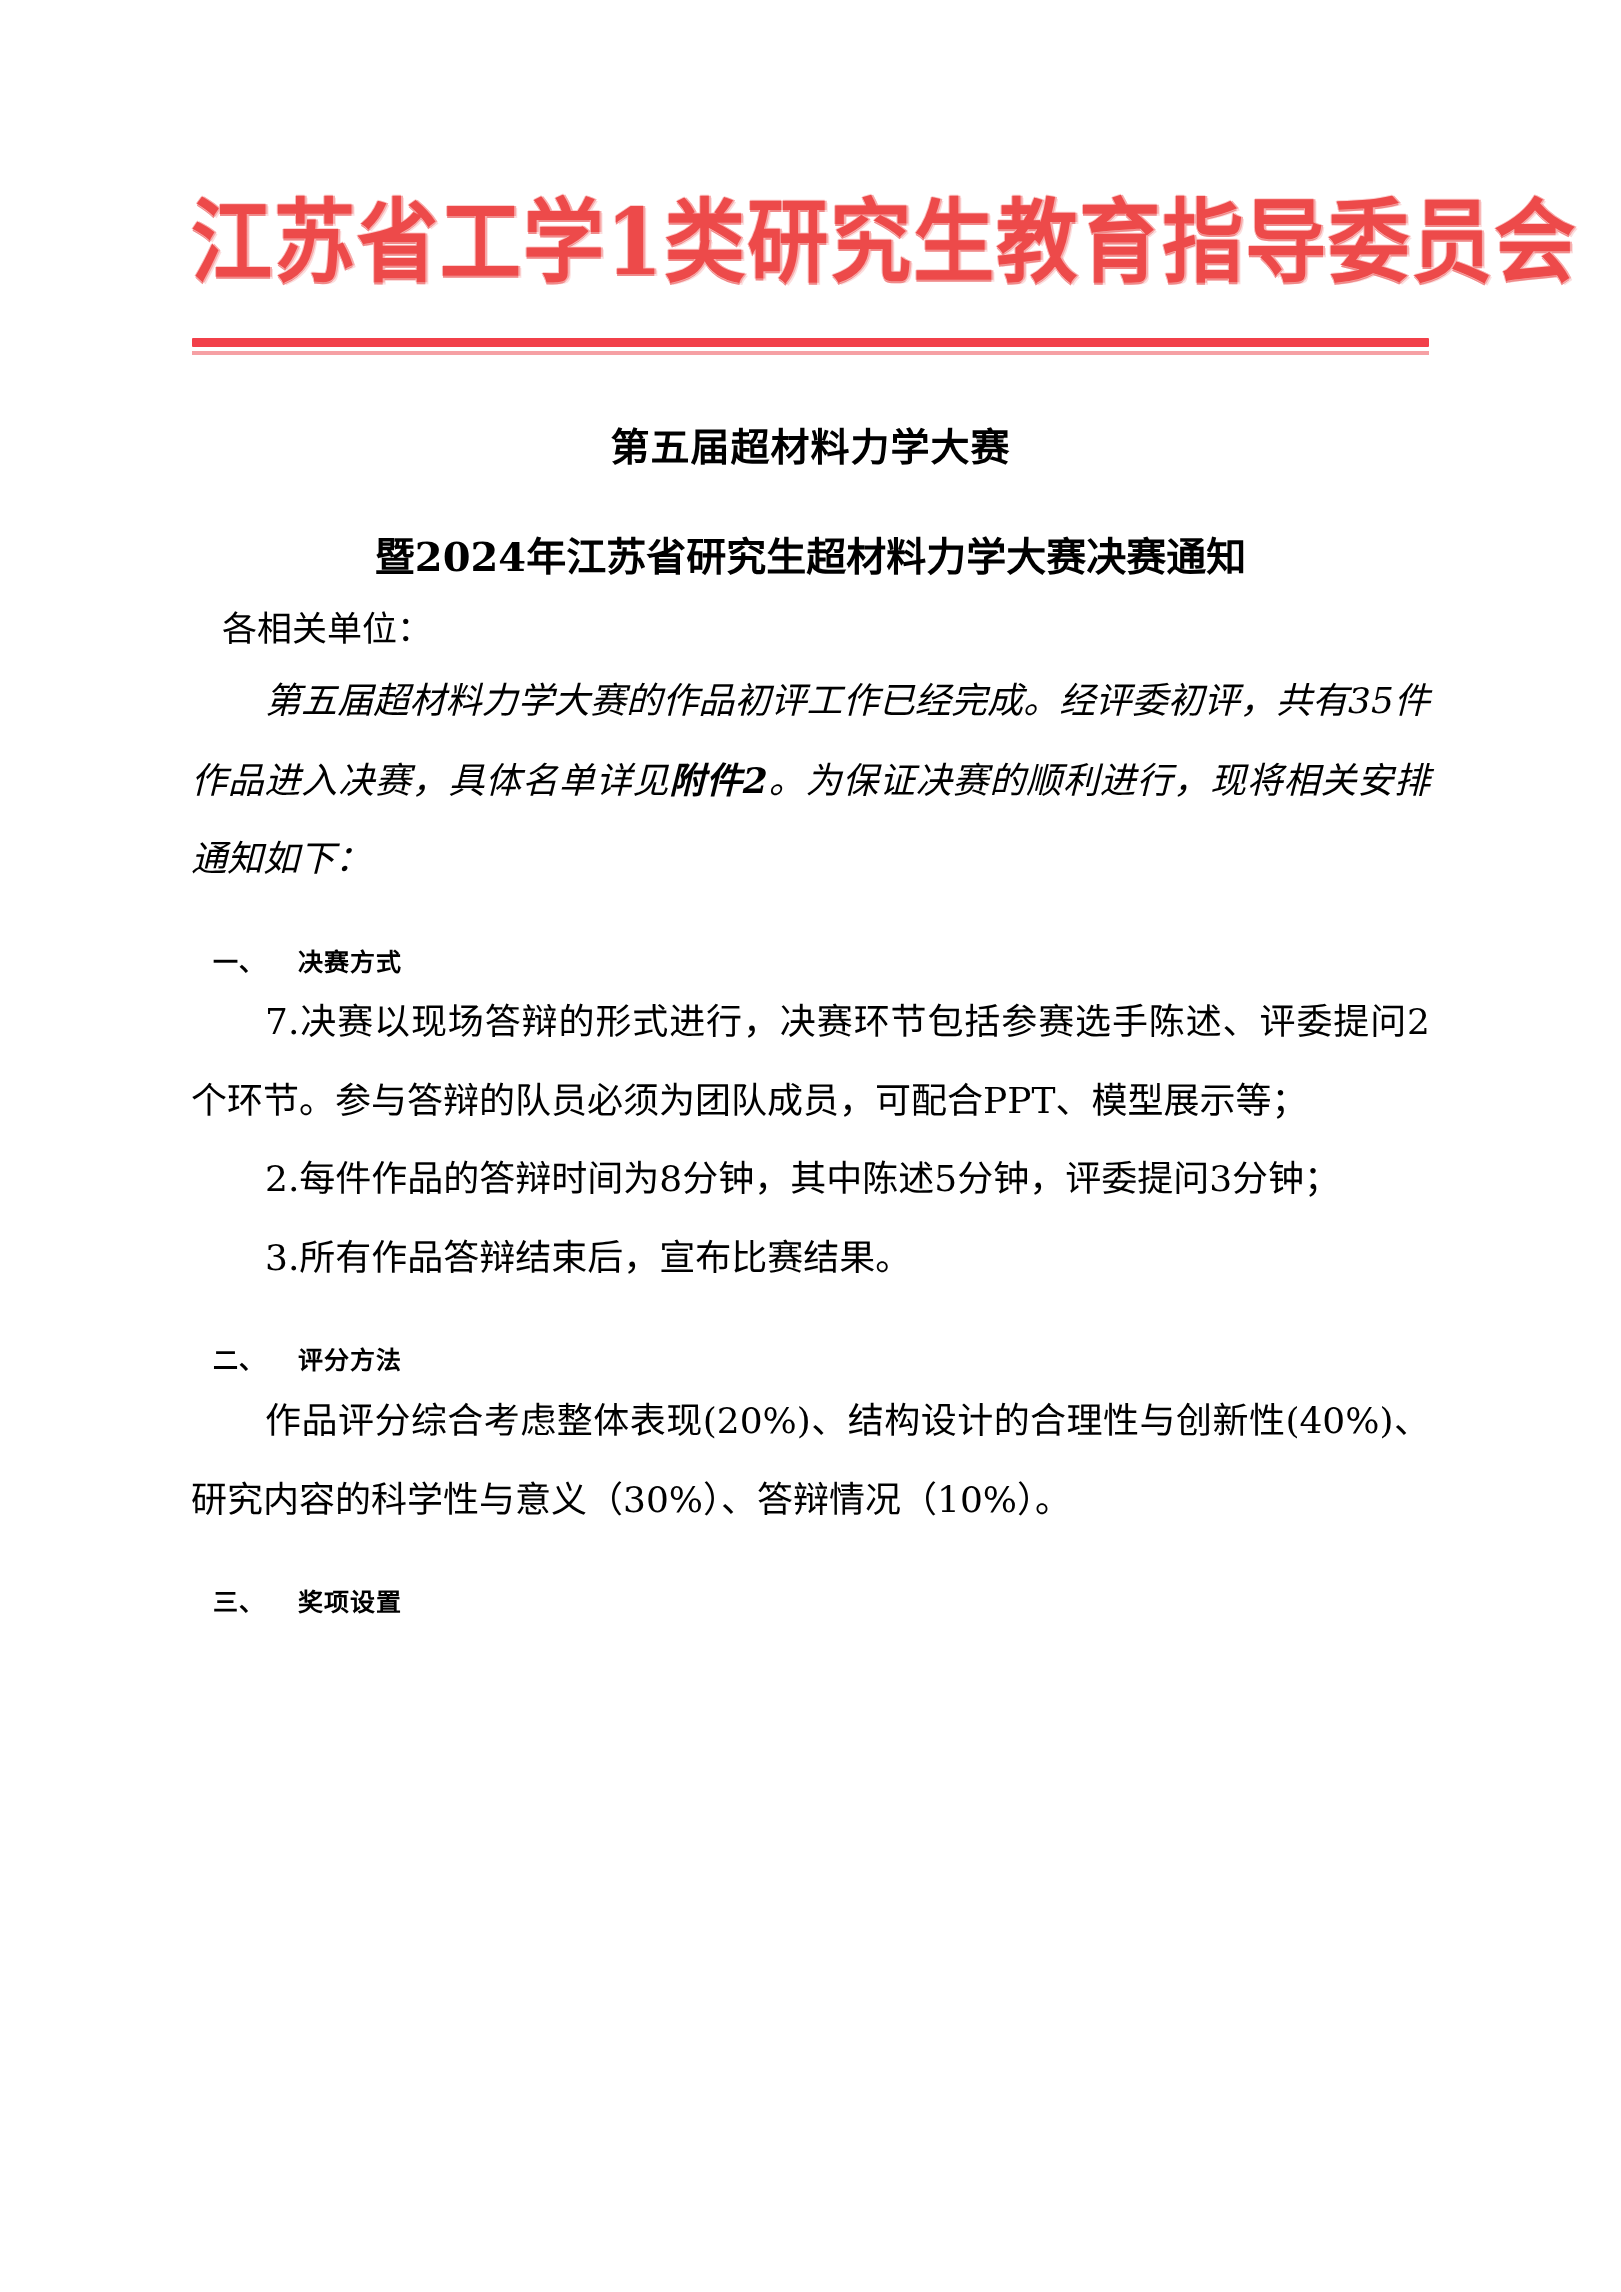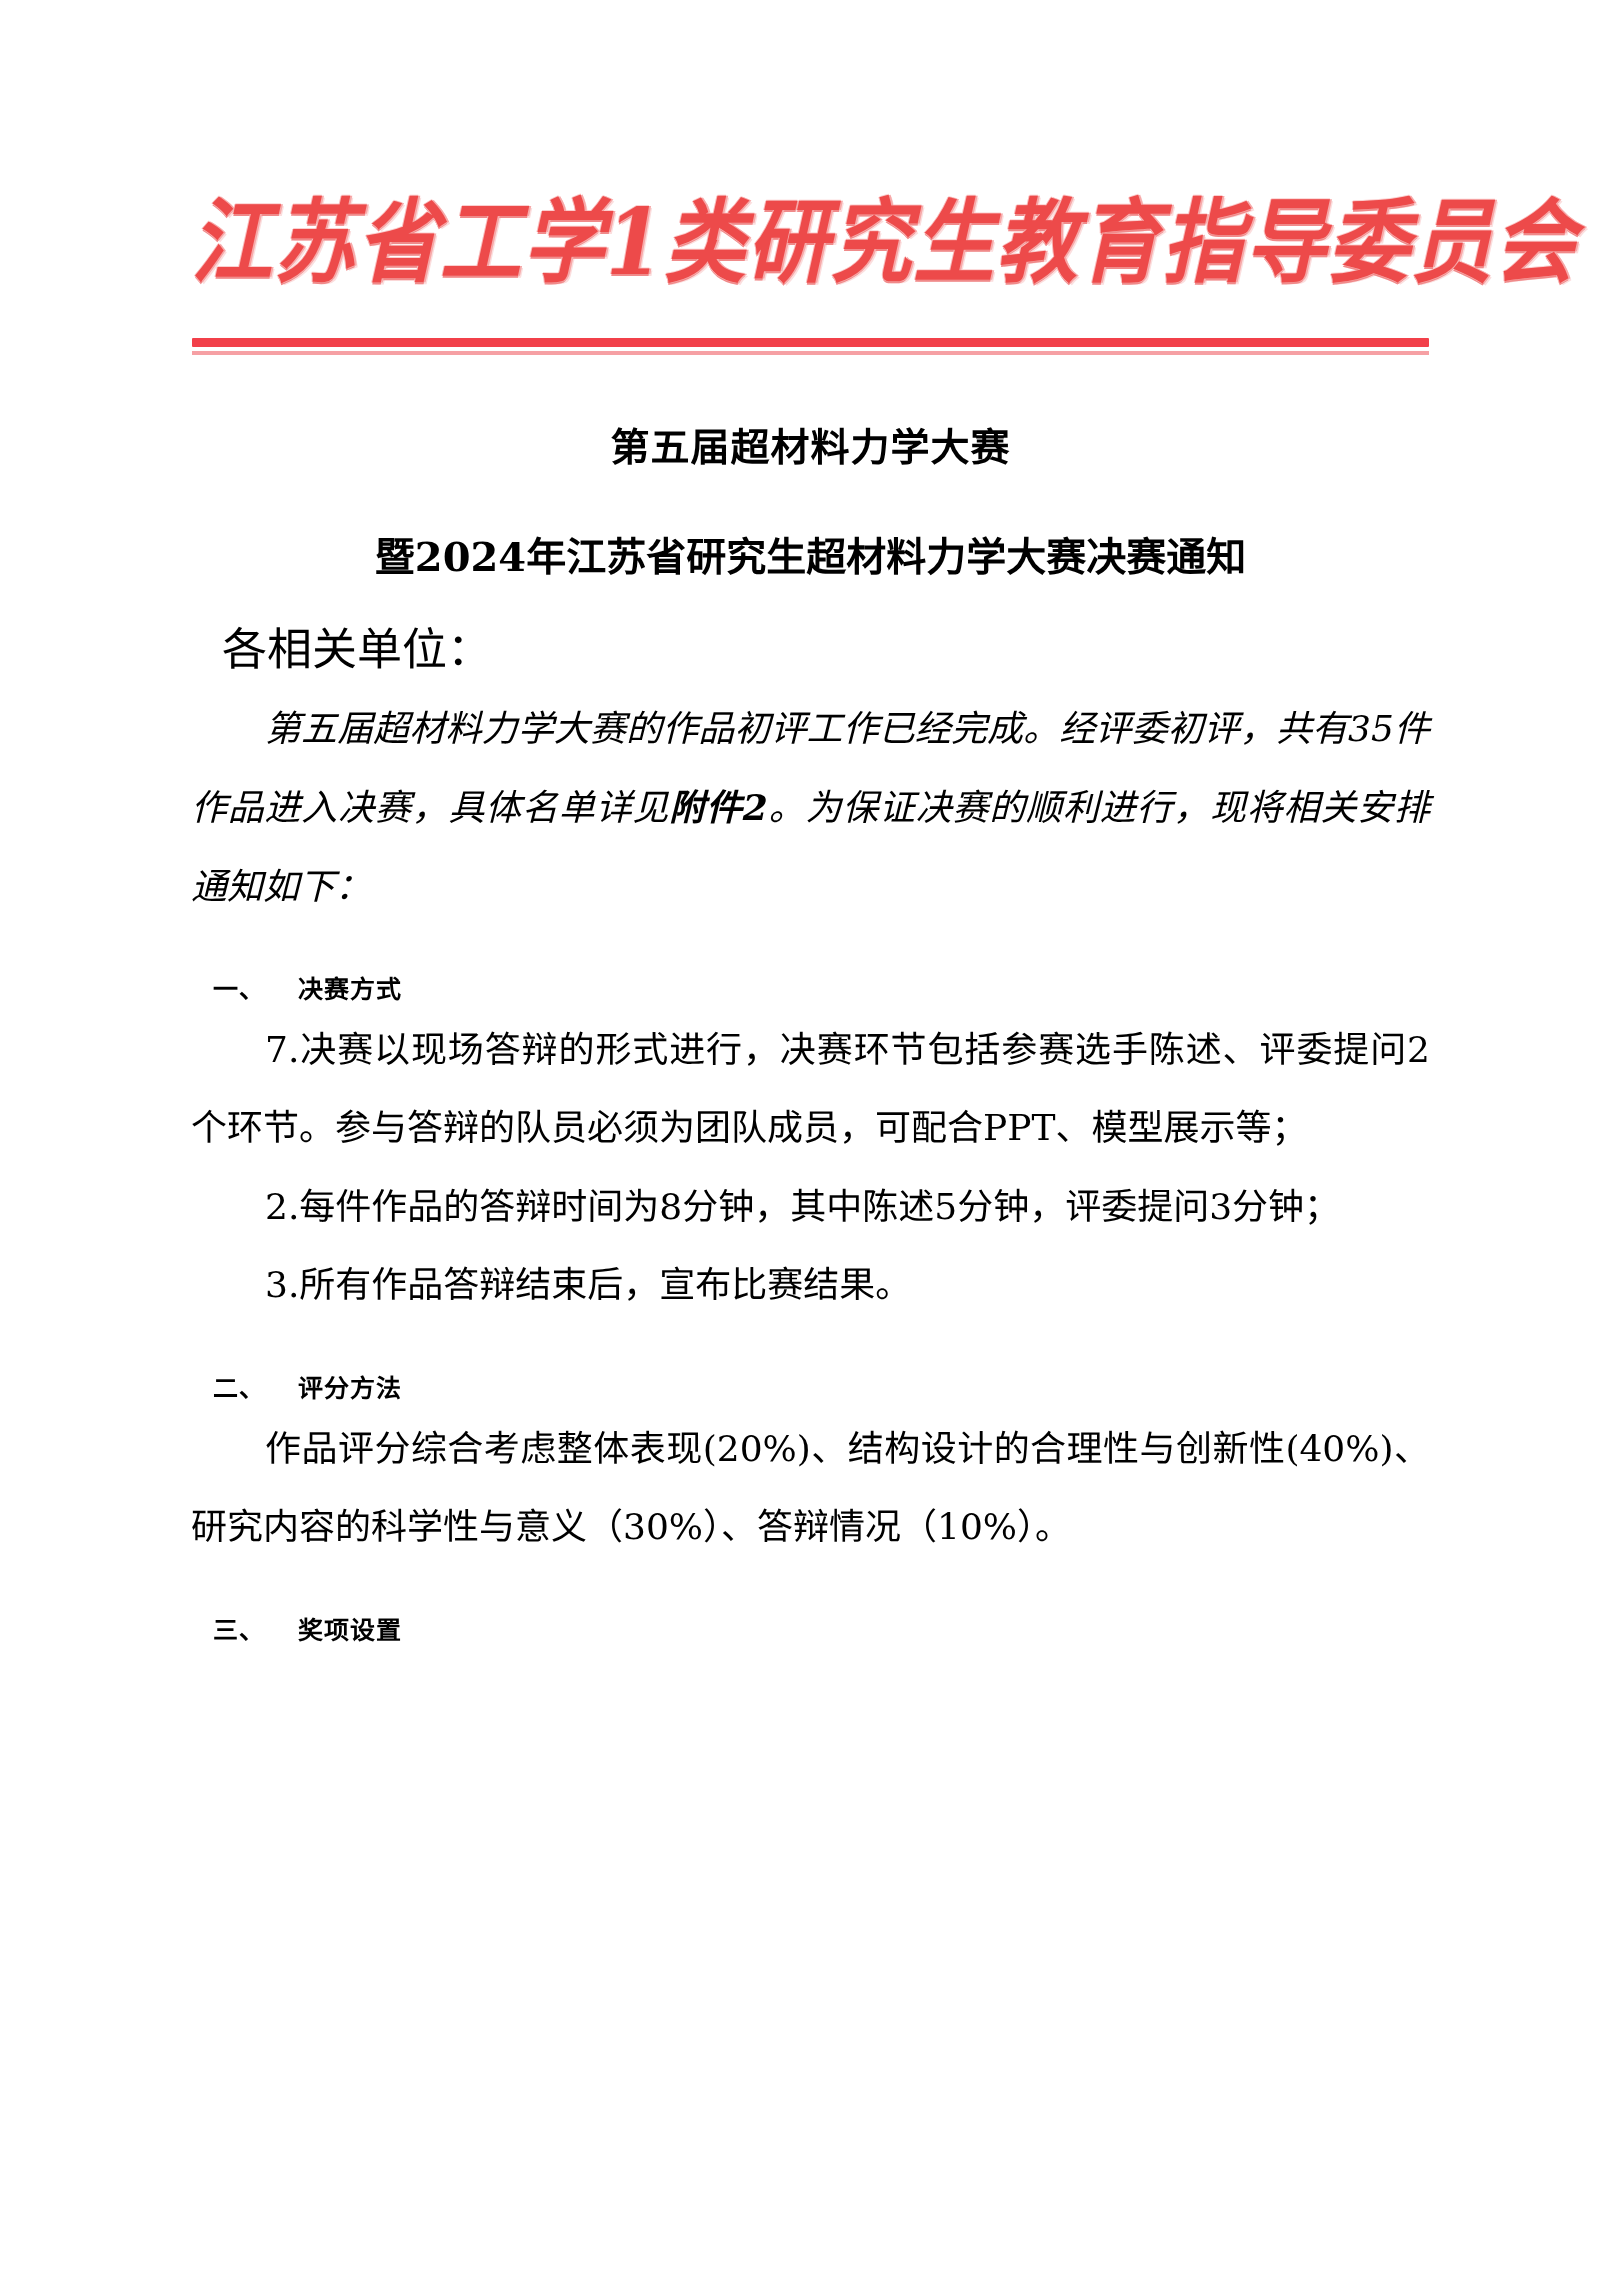--- a/index.html
+++ b/index.html
@@ -23,21 +23,20 @@
     height: 2293px;
     box-sizing: border-box;
     padding: 0 191px;
   }
 
   
   .letterhead {
     margin-top: 196px;
     text-align: center;
     line-height: 1;
-    font-style: italic;
   }
   .letterhead-title {
     display: block;
     font-family: "DejaVu Serif", "Liberation Serif", serif;
     font-weight: bold;
     font-size: 81px;
     letter-spacing: 2px;
     color: #ed4a4a;
     text-shadow:
        2px 0 0 #f7a9a9,
@@ -80,22 +79,22 @@
     text-align: center;
     font-weight: bold;
     font-size: 40px;
     letter-spacing: 0px;
     margin-top: 53px;
     font-family: "DejaVu Serif", "Liberation Serif", serif;
   }
 
   
   .salutation {
-    font-size: 45px;
-    margin-top: 34px;
+    font-size: 35px;
+    margin-top: 21px;
     margin-left: 31px;
     line-height: 1.45;
   }
   .para {
     font-size: 36px;
     line-height: 2.18;
     text-align: justify;
     text-justify: inter-ideograph;
     text-indent: 74px;
     margin: 7.8px 0 0 0;

